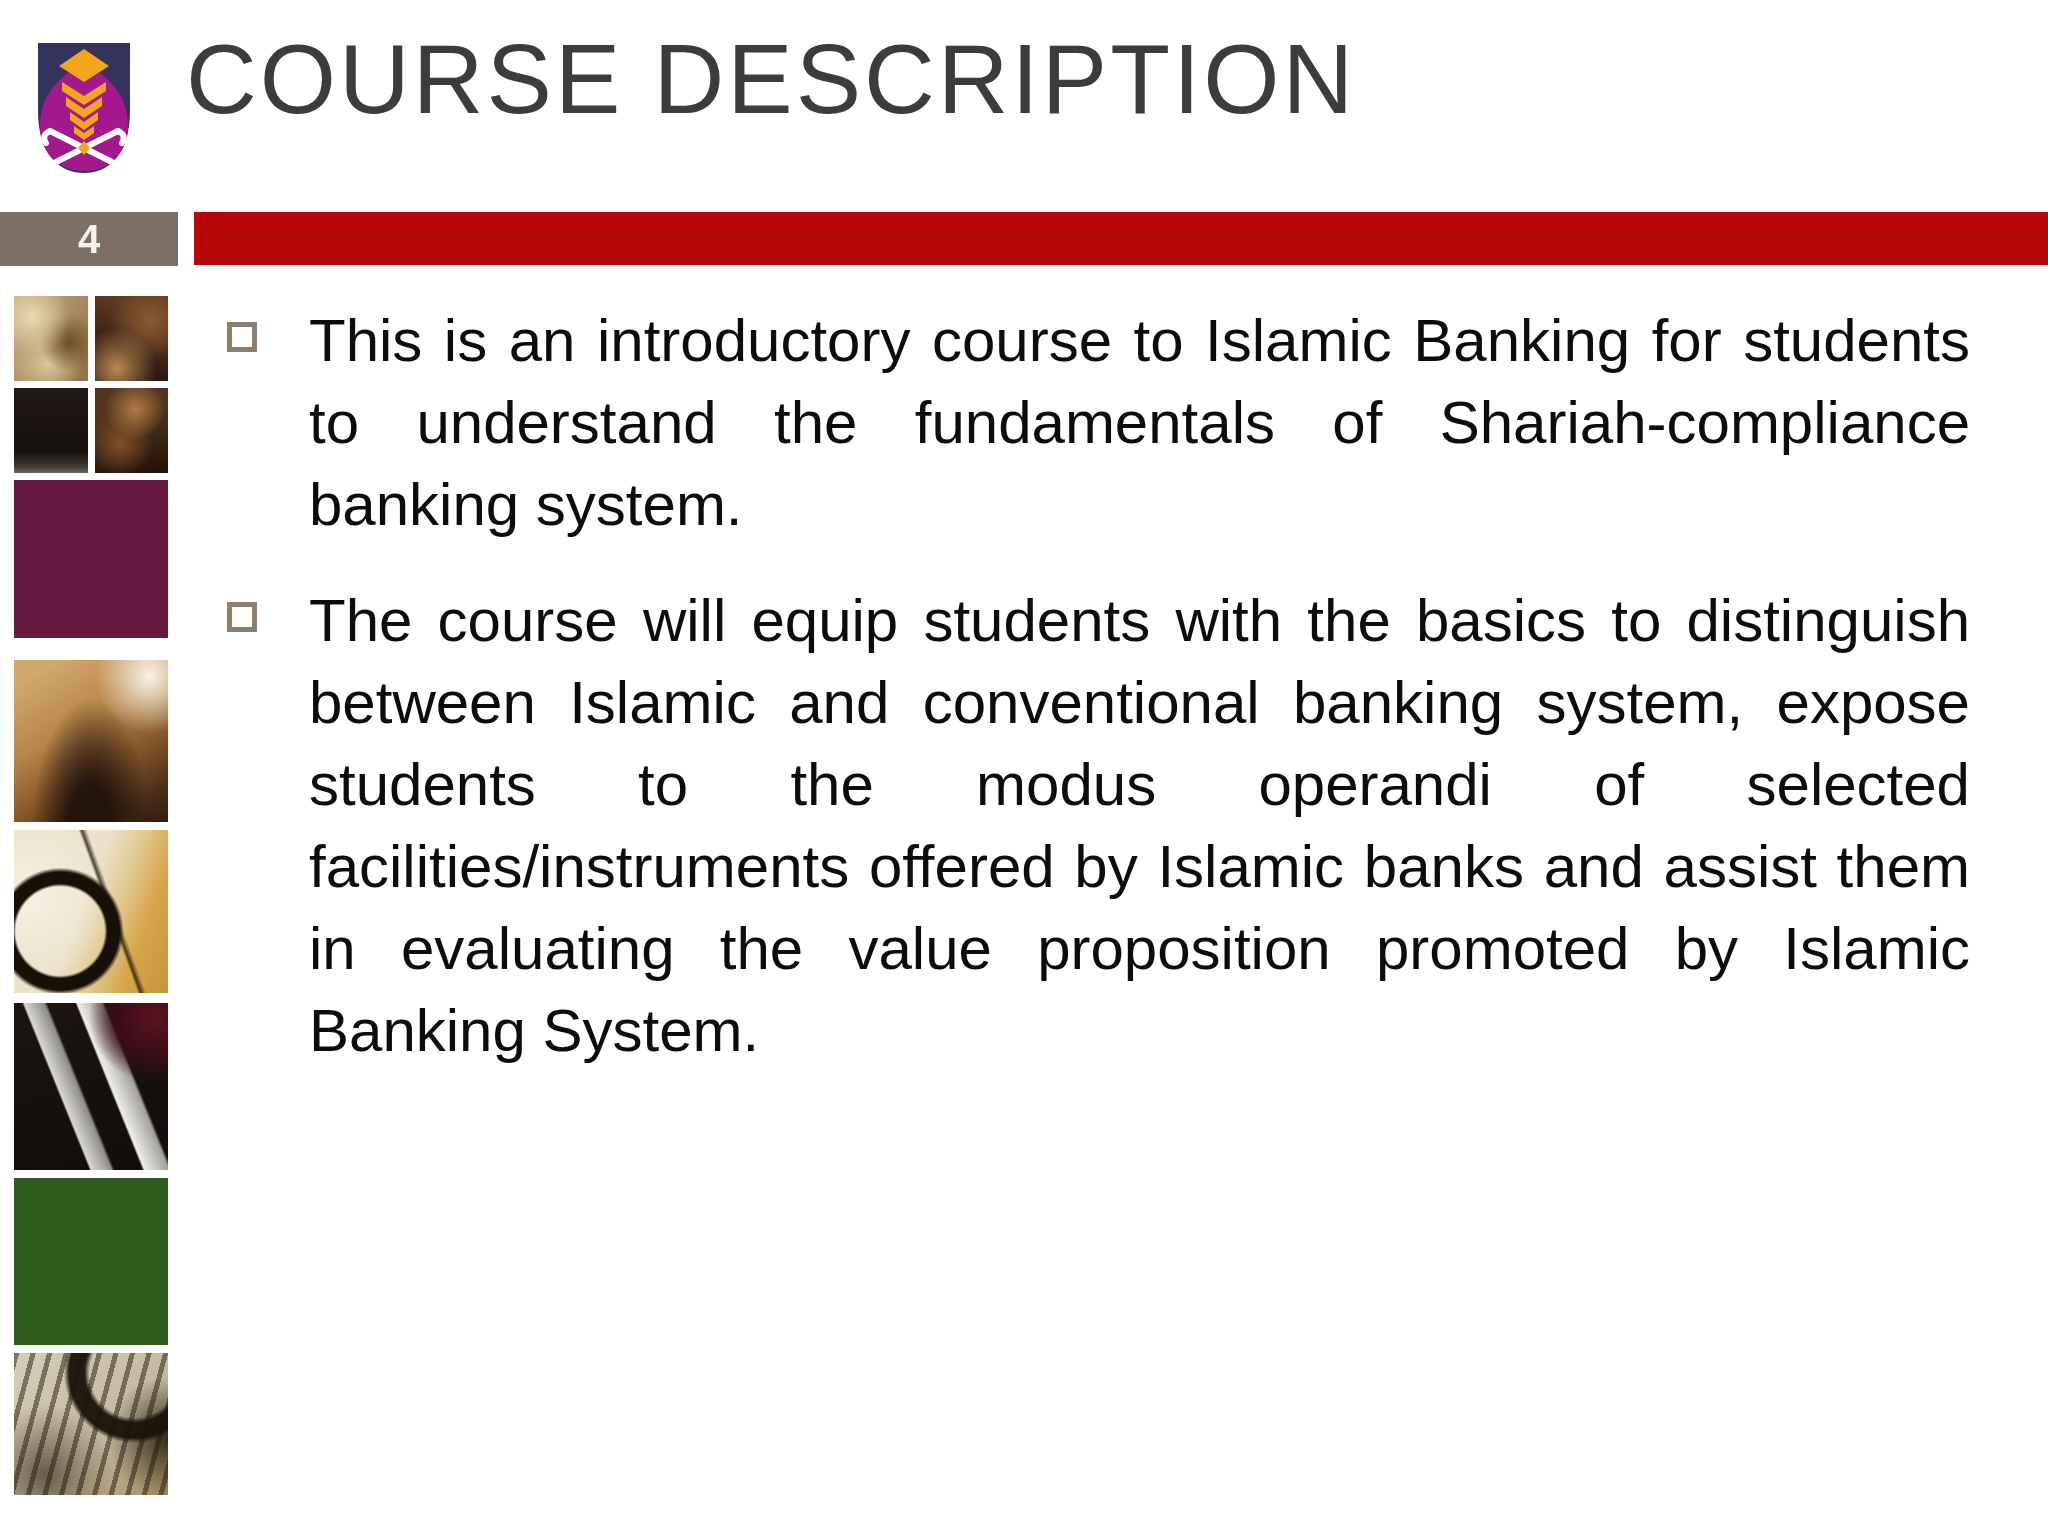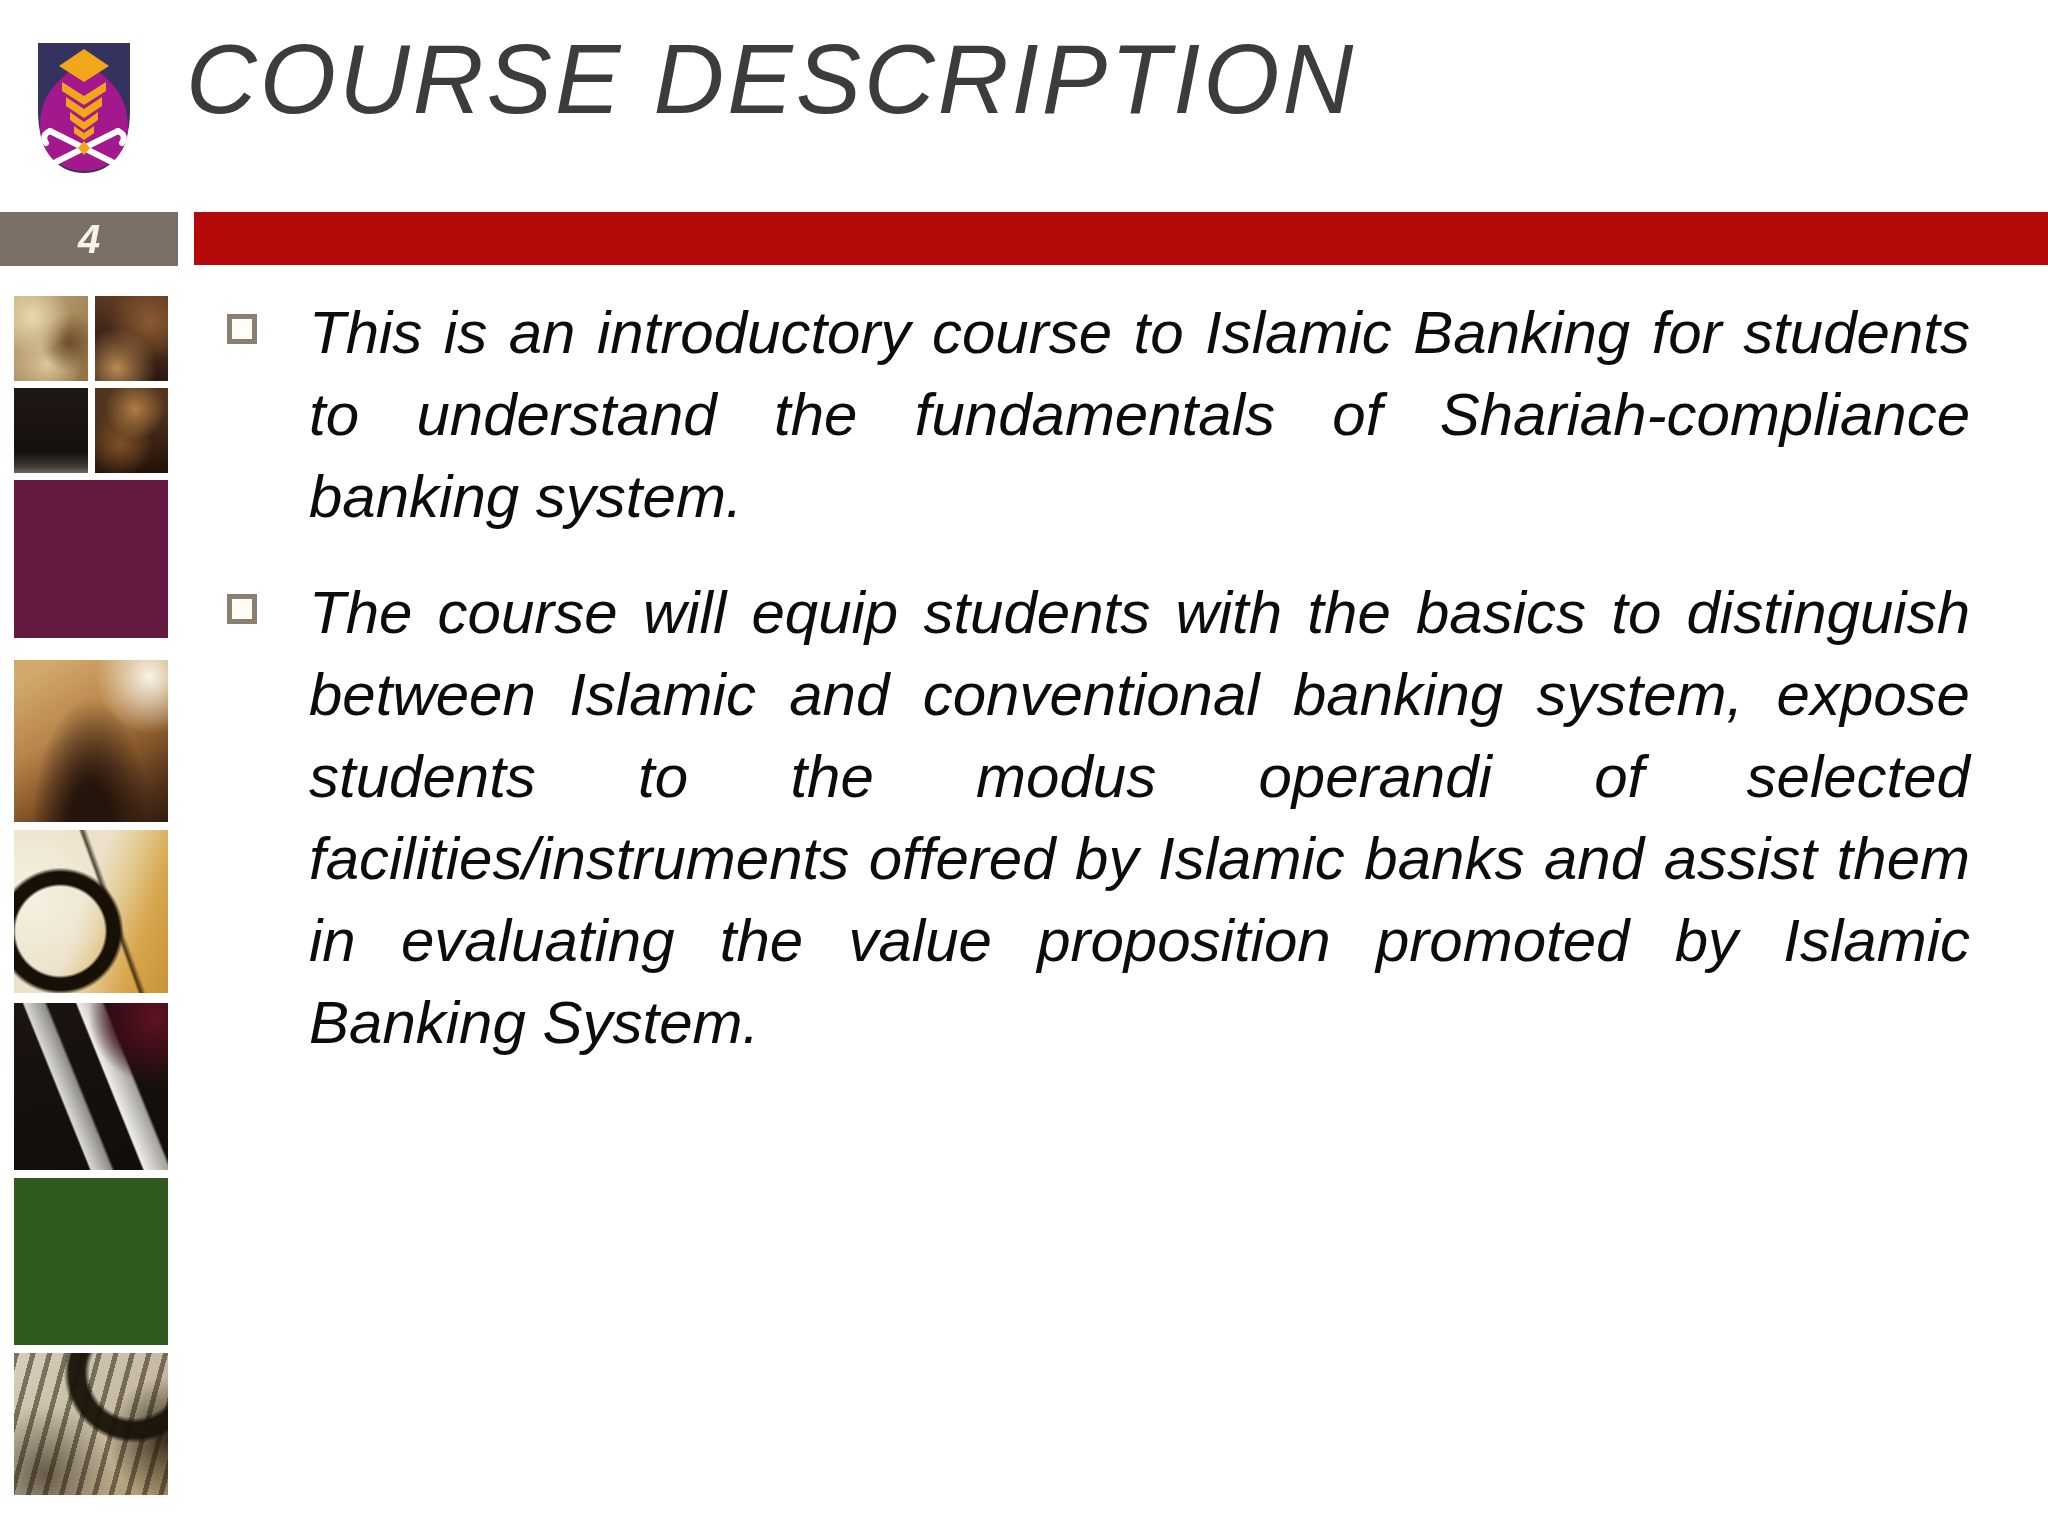--- a/index.html
+++ b/index.html
@@ -1,19 +1,18 @@
 <!DOCTYPE html>
 <html style="--accent-red: #b50909; --page-box-bg: #7b6f66; --page-number-color: #f7f3ea; --title-color: #3c3c3c; --body-text: #0c0c0c; --bullet-border: #8d7f6f; --maroon-block: #671a41; --green-block: #2e5c1e; --logo-navy: #34325f; --logo-magenta: #a3188c; --logo-gold: #f2a71b;"><head>
 <meta charset="utf-8">
 <style>
   html,body{margin:0;padding:0;background:#ffffff;}
   .slide{
     position:relative;width:2048px;height:1536px;overflow:hidden;background:#fff;
     font-family:"Liberation Sans","DejaVu Sans",sans-serif;
-    font-style:italic;
   }
   
   .logo{position:absolute;left:36px;top:40px;width:96px;height:138px;}
   .title{
     position:absolute;left:186px;top:18px;margin:0;
     font-size:98px;font-weight:400;letter-spacing:3px;line-height:1.25;
     color:var(--title-color,#3c3c3c);white-space:nowrap;
   }
   .page-box{
     position:absolute;left:0;top:212px;width:178px;height:54px;
@@ -62,21 +61,21 @@
     linear-gradient(68deg, transparent 58%, #efede9 59%, #a3a19c 70%, transparent 71.5%),
     linear-gradient(160deg,#1b1410,#120d0a);}
   .t-green{top:882px;height:167px;background:var(--green-block,#2e5c1e);}
   .t-script{top:1057px;height:142px;background:
     radial-gradient(circle at 78% 14%, transparent 26%, rgba(25,18,8,.95) 29%, rgba(25,18,8,.95) 38%, transparent 41%),
     radial-gradient(circle at 100% 60%, rgba(30,22,10,.85) 0%, transparent 35%),
     repeating-linear-gradient(105deg, rgba(35,25,12,.5) 0 5px, transparent 5px 16px),
     radial-gradient(circle at 20% 85%, rgba(40,28,12,.6) 0%, transparent 40%),
     linear-gradient(135deg,#d6cdb9,#c4b99f 60%,#a98f62);}
   
-  .content{position:absolute;left:225px;top:292px;width:1745px;}
+  .content{position:absolute;left:225px;top:300px;width:1745px;}
   .content ul{list-style:none;margin:0;padding:0;}
   .content li{
     position:relative;padding-left:84px;margin:0 0 34px 0;
     font-size:60px;line-height:82px;color:var(--body-text,#0c0c0c);
     text-align:justify;
   }
   .bullet-square{
     position:absolute;left:2px;top:22px;width:30px;height:30px;
     box-sizing:border-box;border:5px solid var(--bullet-border,#8d7f6f);
     background:#fffdf8;

